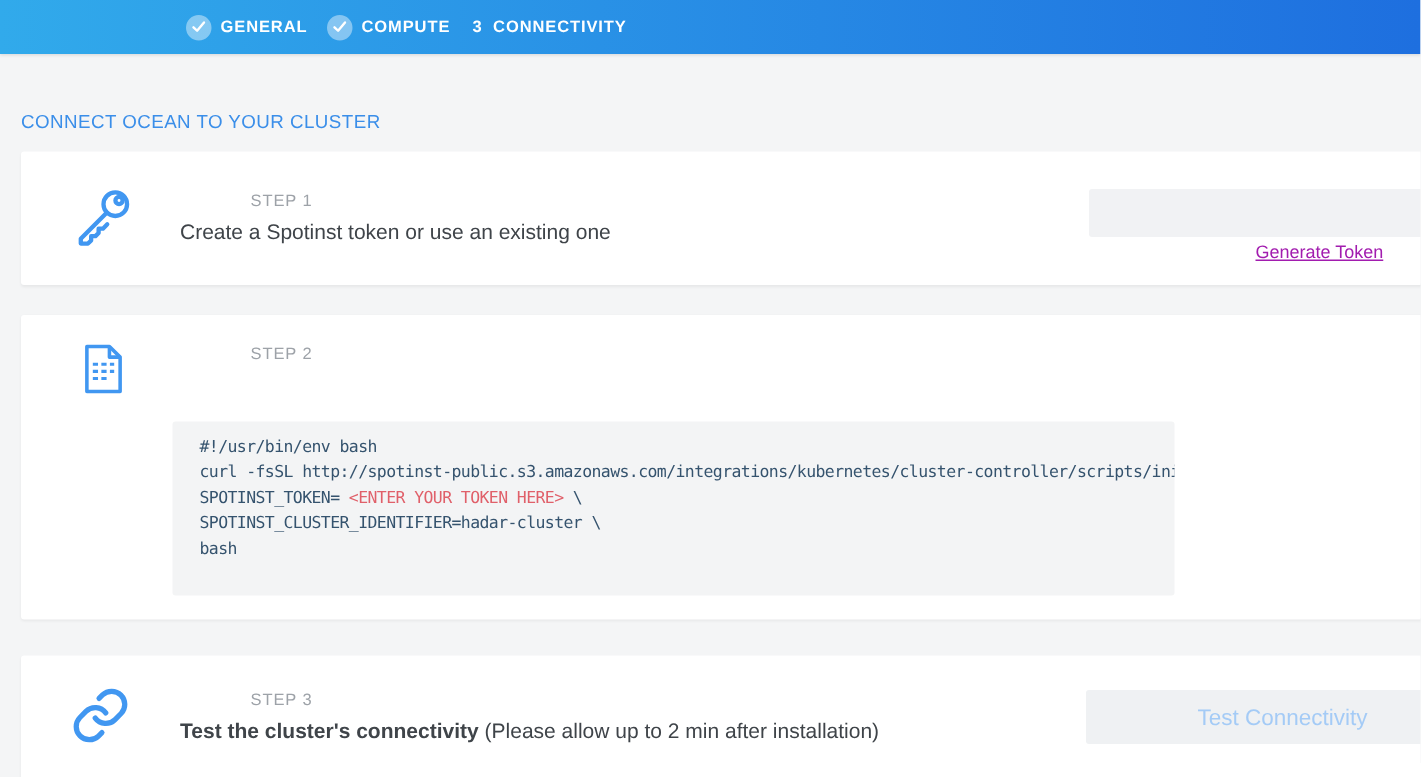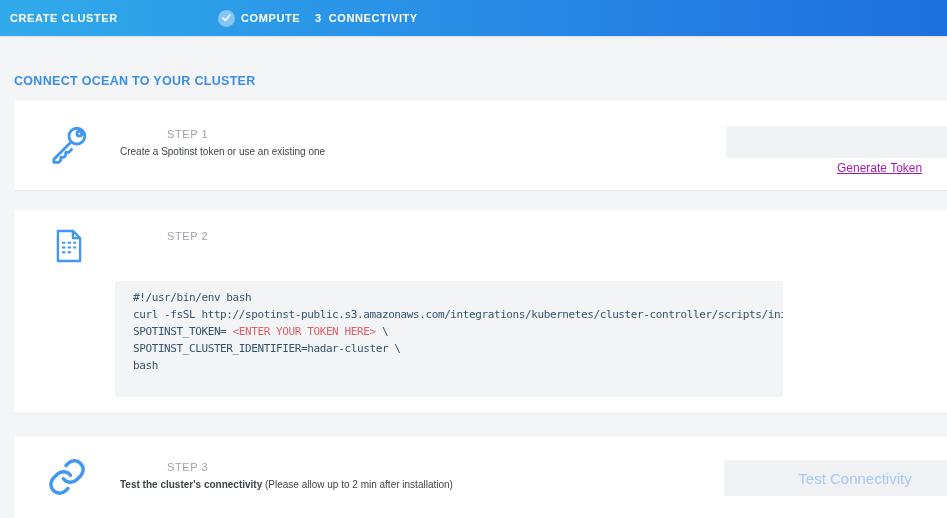--- a/index.html
+++ b/index.html
@@ -29,21 +29,21 @@
     width:17px; height:17px; border-radius:50%;
     background:rgba(255,255,255,0.42);
     display:inline-flex; align-items:center; justify-content:center;
     margin-right:6px; flex:0 0 auto;
   }
   .step-number { margin-right:7px; }
 
   
   .section-heading {
     position:absolute; left:14px; top:74px;
-    color:#3A8EE9; font-size:12.5px; font-weight:bold; letter-spacing:0.3px;
+    color:#3A8EE9; font-size:12.5px; font-weight:normal; letter-spacing:0.3px;
   }
 
   
   .card {
     position:absolute; left:14px; right:-16px;
     background:#FFFFFF; border-radius:2px;
     box-shadow:0 1px 2px rgba(0,0,0,0.06);
   }
   .card-step1 { top:101px; height:89px; }
   .card-step2 { top:210px; height:203px; }
@@ -53,21 +53,21 @@
   .icon-key  { left:32px; top:20px; }
   .icon-doc  { left:36px; top:17px; }
   .icon-link { left:32px; top:19px; }
 
   .step-label {
     position:absolute; left:106px;
     color:#9DA2A8; font-size:11px; letter-spacing:0.6px;margin-left:47px;
   }
   .step-title {
     position:absolute; left:106px;
-    color:#3F4449; font-size:10px;
+    color:#3F4449; font-size:14px;
   }
   .step-title .bold { font-weight:bold; }
   .card-step1 .step-label { top:27px; }
   .card-step1 .step-title { top:45px; }
   .card-step2 .step-label { top:20px; }
   .card-step2 .step-title { top:38px; }
   .card-step3 .step-label { top:24px; }
   .card-step3 .step-title { top:42px; }
 
   
@@ -111,22 +111,29 @@
     color:#A4CBF6; font-family:"Liberation Sans", sans-serif;
     font-size:15px; text-align:center; cursor:pointer;
   }
 
   svg { display:block; }
 </style>
 </head>
 <body>
 
 <div class="topbar">
-  <div class="bar-item wizard-title">CREATE CLUSTER</div>
 
+  <div class="bar-item nav-general">
+    <span class="check-circle">
+      <svg width="9" height="8" viewBox="0 0 9 8">
+          <polyline points="1,4.2 3.4,6.5 8,1" fill="none" stroke="#FFFFFF" stroke-width="1.6" stroke-linecap="round" stroke-linejoin="round"></polyline>
+        </svg>
+    </span>
+    <span>GENERAL</span>
+  </div>
 
   <div class="bar-item nav-compute">
     <span class="check-circle">
       <svg width="9" height="8" viewBox="0 0 9 8">
           <polyline points="1,4.2 3.4,6.5 8,1" fill="none" stroke="#FFFFFF" stroke-width="1.6" stroke-linecap="round" stroke-linejoin="round"></polyline>
         </svg>
     </span>
     <span>COMPUTE</span>
   </div>
 

